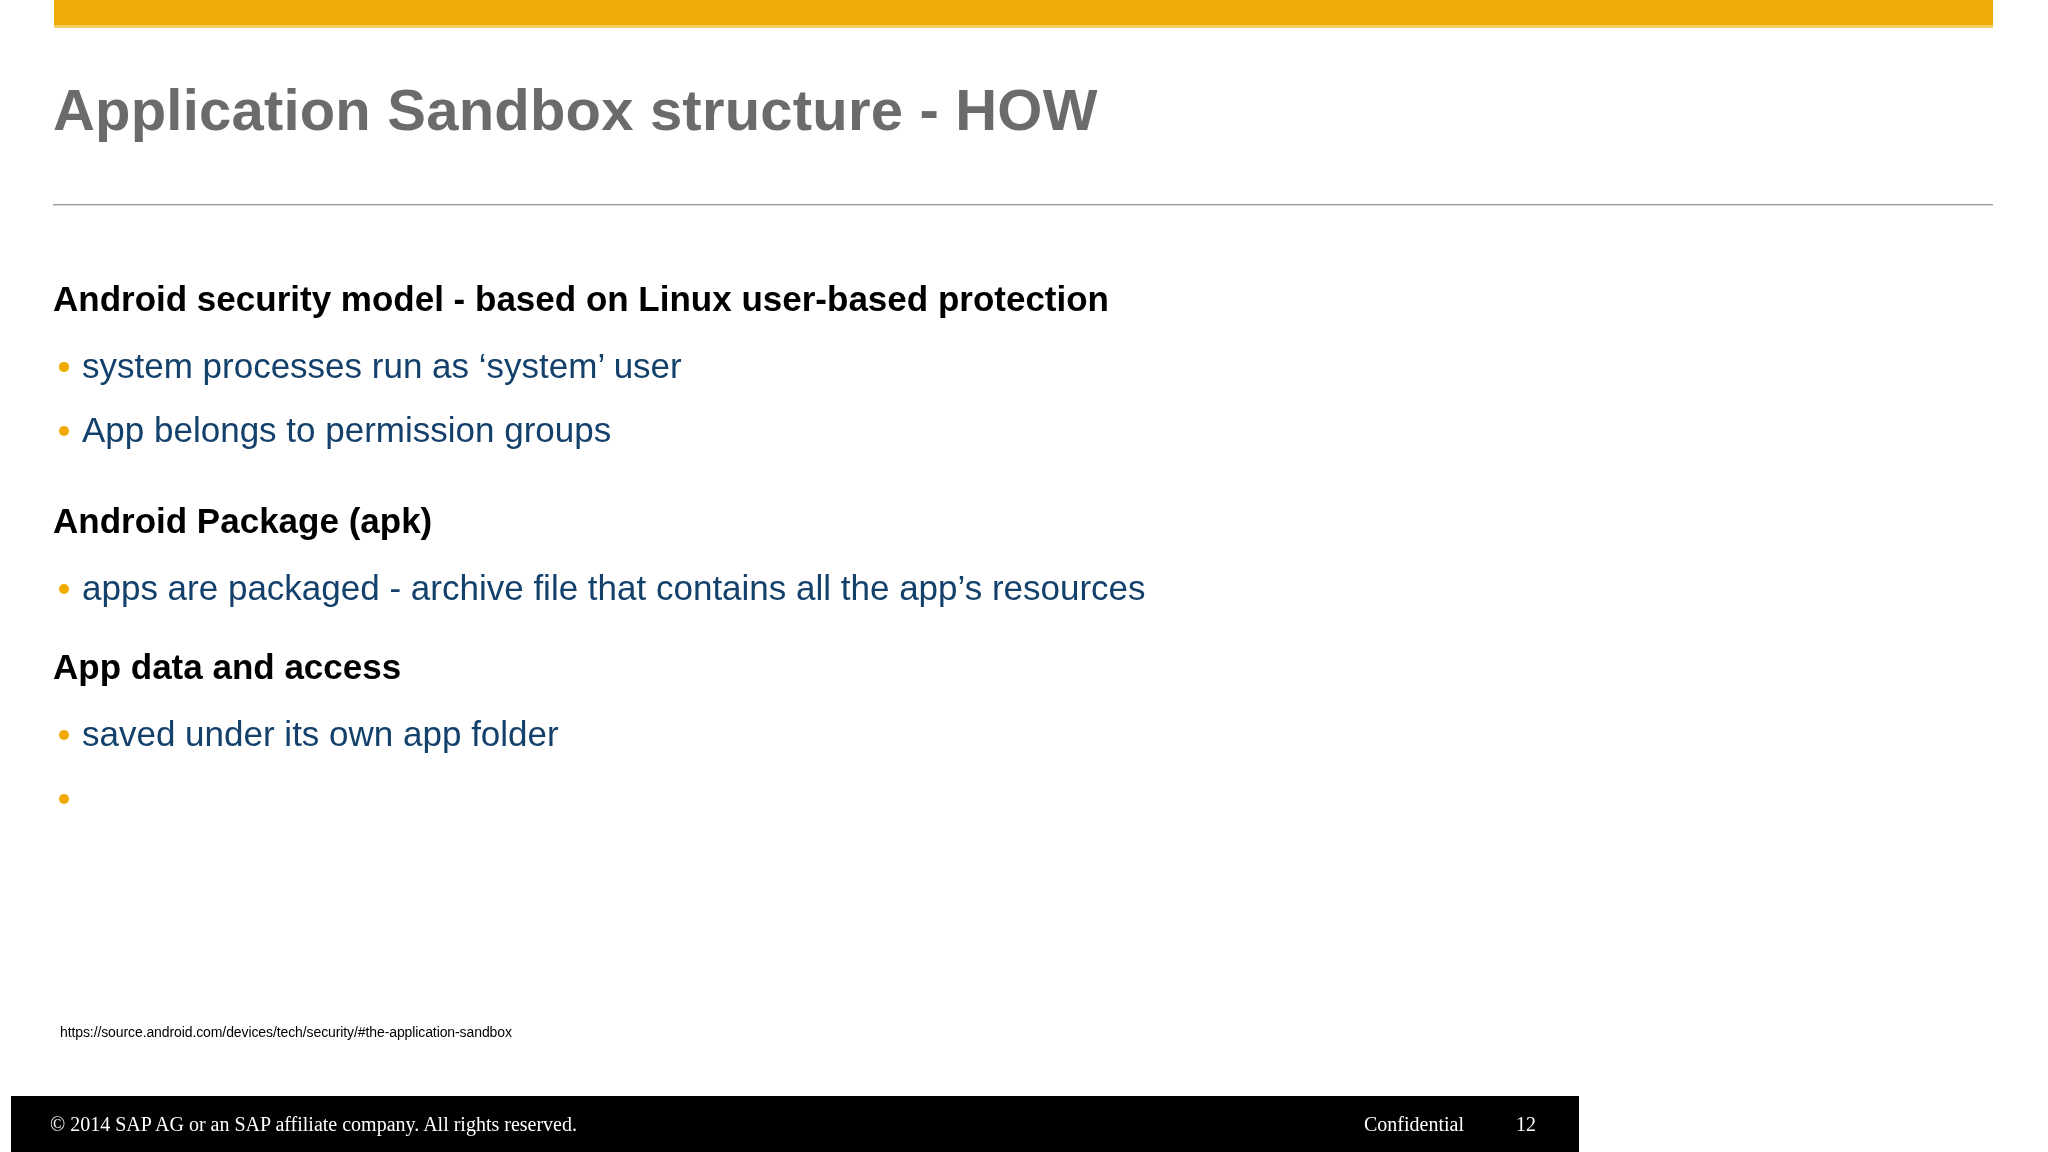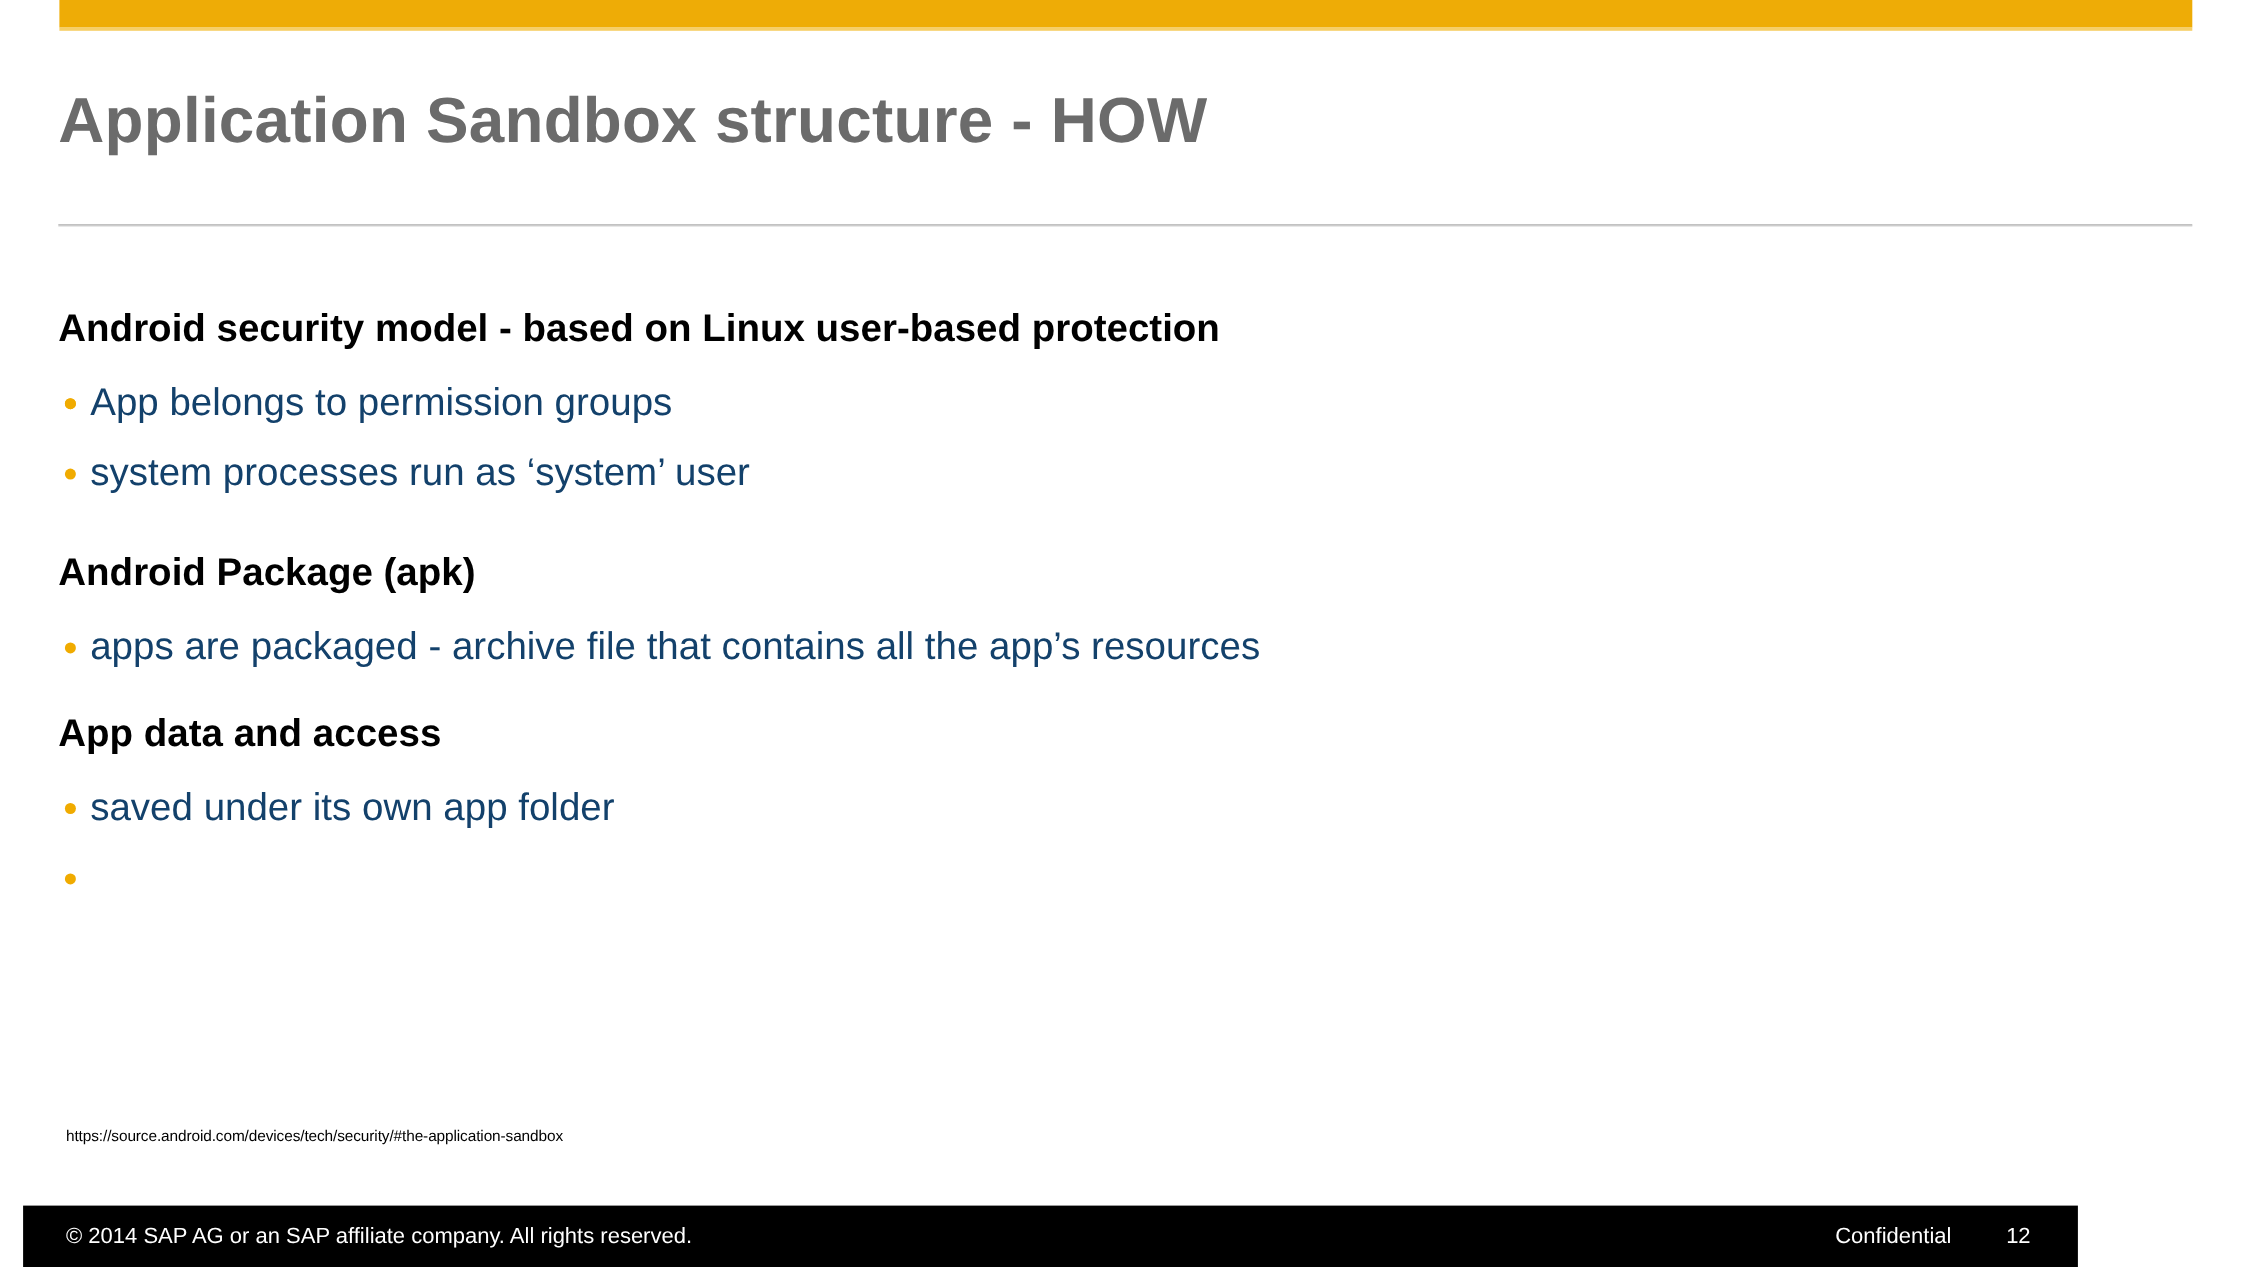--- a/index.html
+++ b/index.html
@@ -117,28 +117,29 @@
     top: 1024px;
     font-size: 14px;
     color: #000000;
     letter-spacing: -0.1px;
     white-space: nowrap;
   }
 
   
   .footer {
     position: absolute;
-    left: 21px;
+    left: 11px;
     top: 1096px;
-    width: 1868px;
+    width: 1568px;
     height: 56px;
     background: #000000;
     color: #ffffff;
     display: flex;
     align-items: center;
+    font-family: Liberation Serif, serif;
   }
   .footer-copyright {
     position: absolute;
     left: 39px;
     font-size: 20px;
     white-space: nowrap;
   }
   .footer-confidential {
     position: absolute;
     right: 115px;
@@ -168,25 +169,25 @@
 
     <div>
       <div class="section-heading">Android security model - based on Linux user-based protection</div>
       <div class="gap-sm"></div>
       <ul class="bullet-list">
         <li class="bullet-item">
           <span class="bullet-dot"></span>
         </li>
         <li class="bullet-item">
           <span class="bullet-dot"></span>
+          <span>system processes run as ‘system’ user</span>
+        </li>
+        <li class="bullet-item">
+          <span class="bullet-dot"></span>
           <span>App belongs to permission groups</span>
-        </li>
-        <li class="bullet-item">
-          <span class="bullet-dot"></span>
-          <span>system processes run as ‘system’ user</span>
         </li>
       </ul>
     </div>
 
     <div class="gap-lg"></div>
 
     <div>
       <div class="section-heading">Android Package (apk)</div>
       <div class="gap-sm"></div>
       <ul class="bullet-list">

